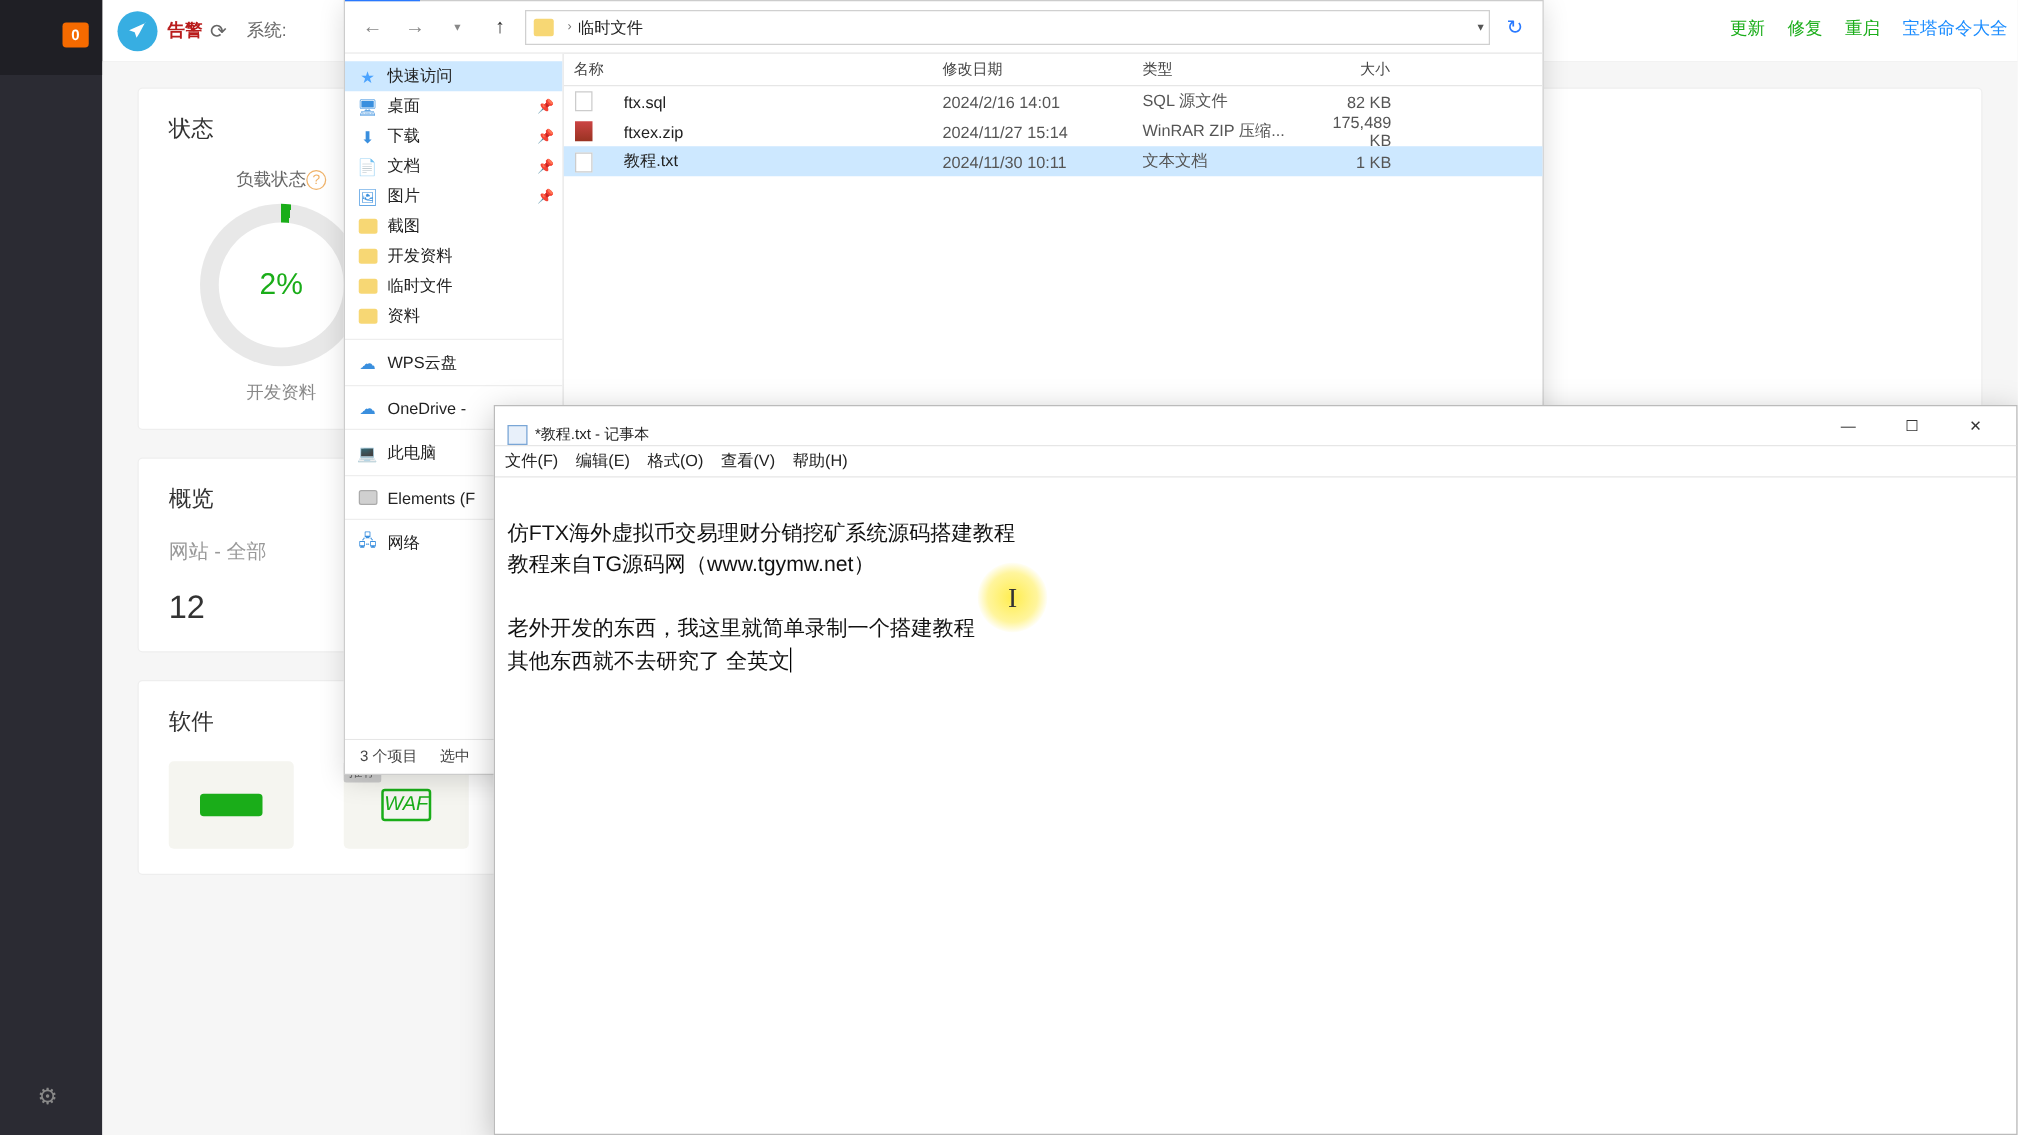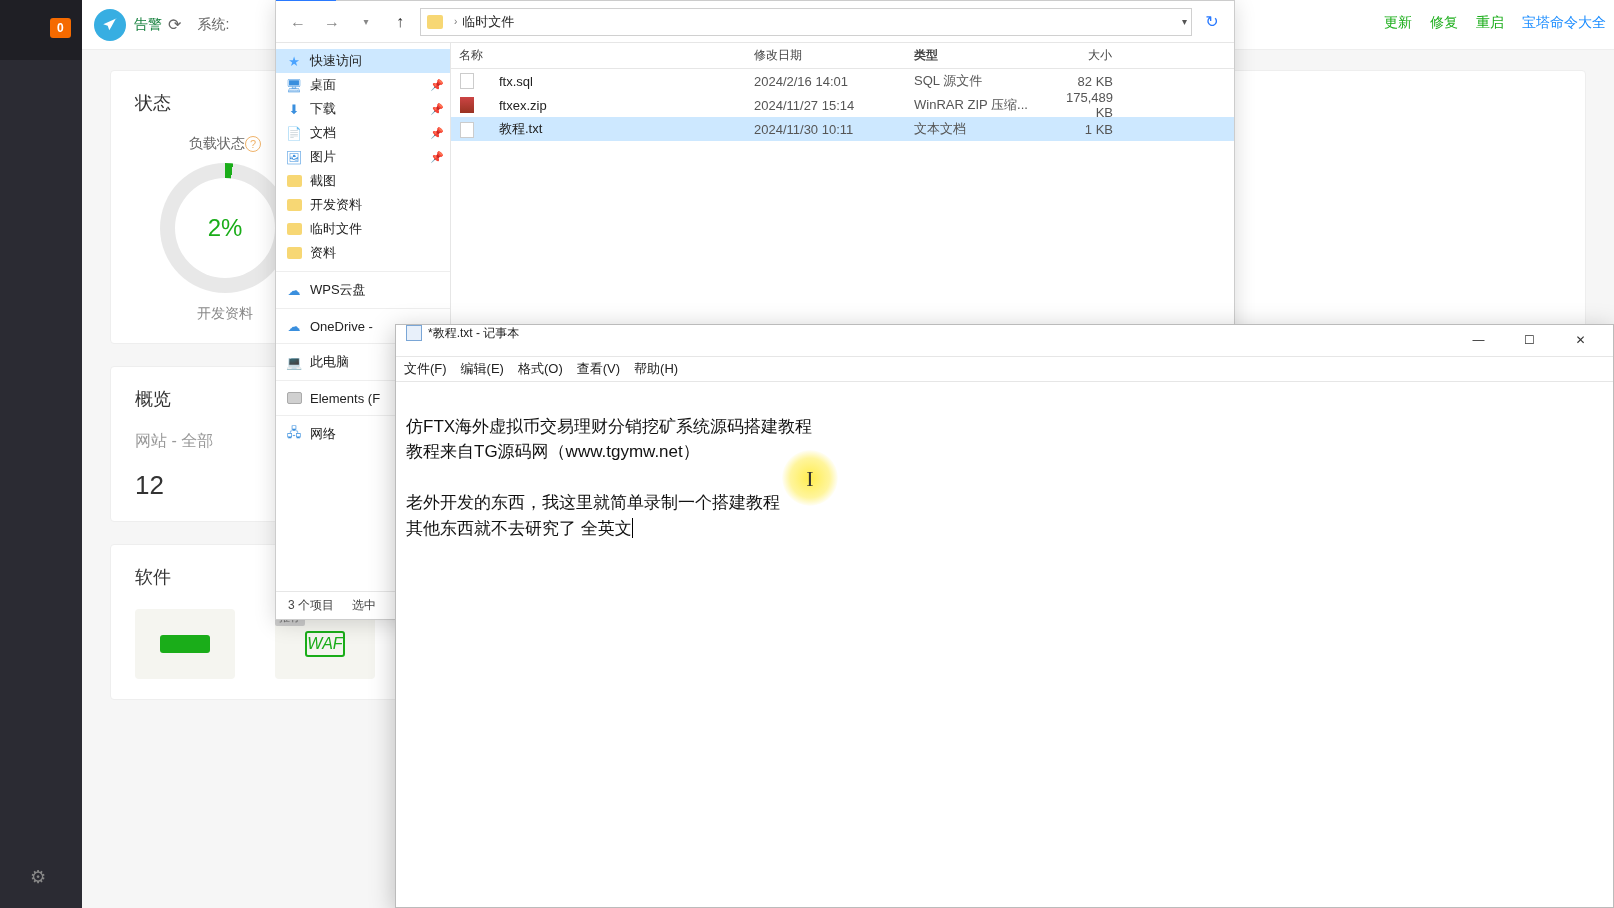--- a/index.html
+++ b/index.html
@@ -9,21 +9,21 @@
 .left-strip { position: absolute; left: 0; top: 0; width: 82px; height: 100%; background: #2b2b33; }
 .left-strip .badge { position: absolute; left: 50px; top: 18px; background: #f56a00; color: #fff; font-size: 12px; padding: 3px 7px; border-radius: 3px; font-weight: bold; }
 .left-strip .gear { position: absolute; bottom: 20px; left: 30px; color: #888; font-size: 18px; }
 .left-strip .darktop { position: absolute; top: 0; left: 0; width: 100%; height: 60px; background: #1f1f25; }
 
 
 .dash { position: absolute; left: 82px; top: 0; right: 0; bottom: 0; background: #fff; }
 .dash-top { height: 50px; display: flex; align-items: center; padding: 0 12px; gap: 8px; border-bottom: 1px solid #eee; }
 .tg-icon { width: 32px; height: 32px; border-radius: 50%; background: #37aee2; display: flex; align-items: center; justify-content: center; }
 .tg-icon svg { width: 18px; height: 18px; fill: #fff; }
-.alert-text { color: #15803d; font-size: 14px; }
+.alert-text { color: #b91c1c; font-size: 14px; font-weight: bold; }
 .sys-text { color: #666; font-size: 14px; margin-left: 8px; }
 .refresh-icon { margin-left: -2px; color: #666; }
 .dash-right-links { position: absolute; right: 8px; top: 14px; display: flex; gap: 18px; font-size: 14px; }
 .dash-right-links span.green { color: #1aad19; }
 .dash-right-links span.blue { color: #1a8cff; }
 
 .dash-body { padding: 20px 28px; background: #f6f6f6; height: calc(100% - 50px); }
 .card { background: #fff; border: 1px solid #eee; border-radius: 4px; padding: 20px 24px; margin-bottom: 22px; }
 .card-title { font-size: 18px; color: #333; margin-bottom: 20px; }
 .gauge-wrap { display: flex; flex-direction: column; align-items: center; width: 180px; }
@@ -68,40 +68,40 @@
 .ico-folder { width: 15px; height: 12px; background: #f7d774; border-radius: 2px; }
 .ico-blue { color: #3a8fde; }
 .ico-disk { width: 15px; height: 12px; background: #d0d0d0; border: 1px solid #aaa; border-radius: 2px; }
 .side-sep { height: 1px; background: #eee; margin: 6px 0; }
 
 .exp-main { flex: 1; display: flex; flex-direction: column; }
 .col-headers { display: flex; height: 26px; border-bottom: 1px solid #e6e6e6; font-size: 12px; color: #444; }
 .col-headers > div { padding: 4px 8px; border-right: 1px solid transparent; }
 .col-name { width: 295px; }
 .col-date { width: 160px; }
-.col-type { width: 135px; font-weight: bold; }
+.col-type { width: 135px; }
 .col-size { width: 80px; text-align: right; }
 
 .file-row { display: flex; height: 24px; font-size: 13px; color: #222; align-items: center; }
 .file-row.selected { background: #cde8ff; }
 .file-row > div { padding: 2px 8px; }
 .fr-name { width: 295px; display: flex; align-items: flex-end; gap: 24px; }
 .fr-date { width: 160px; color: #555; }
 .fr-type { width: 135px; color: #555; white-space: nowrap; overflow: hidden; text-overflow: ellipsis; }
 .fr-size { width: 80px; text-align: right; color: #555; }
 .file-ico { width: 16px; height: 16px; display: inline-flex; align-items: center; justify-content: center; }
 .ico-sql { width: 14px; height: 16px; background: #fff; border: 1px solid #ccc; }
 .ico-zip { width: 14px; height: 16px; background: linear-gradient(#c44, #932); }
 .ico-txt { width: 14px; height: 16px; background: #fff; border: 1px solid #ccc; }
 
 .exp-status { height: 28px; border-top: 1px solid #e6e6e6; display: flex; align-items: center; padding: 0 12px; font-size: 12px; color: #444; gap: 18px; }
 
 
 .notepad { position: absolute; left: 395px; top: 324px; right: 0; bottom: 0; background: #fff; border: 1px solid #bbb; box-shadow: 0 6px 24px rgba(0,0,0,0.25); }
-.np-title { height: 32px; display: flex; align-items: flex-start; padding: 0 10px; gap: 6px; border-bottom: 1px solid #e6e6e6; }
+.np-title { height: 32px; display: flex; align-items: flex-end; padding: 0 10px; gap: 6px; border-bottom: 1px solid #e6e6e6; }
 .np-title .np-ico { width: 16px; height: 16px; background: #e8f0fa; border: 1px solid #7aa6d6; }
 .np-title .np-name { font-size: 12px; color: #222; flex: 1; }
 .np-ctrl { width: 45px; height: 30px; display: flex; align-items: center; justify-content: center; color: #333; font-size: 12px; }
 .np-menu { display: flex; gap: 14px; padding: 3px 8px; font-size: 13px; color: #222; border-bottom: 1px solid #e6e6e6; }
 .np-body { padding: 6px 10px; font-size: 17px; color: #111; line-height: 1.5; white-space: pre-wrap; position: relative; height: calc(100% - 62px); }
 .cursor-mark { position: absolute; width: 56px; height: 56px; background: radial-gradient(circle, rgba(255,235,59,0.9) 0%, rgba(255,235,59,0.5) 50%, rgba(255,235,59,0) 72%); border-radius: 50%; pointer-events: none; }
 .text-cursor { display: inline-block; width: 1px; height: 20px; background: #000; vertical-align: text-bottom; }
 .ibeam { position: absolute; color: #333; font-size: 22px; font-family: serif; transform: translate(-50%, -50%); pointer-events: none;}
 </style>
 </head>

